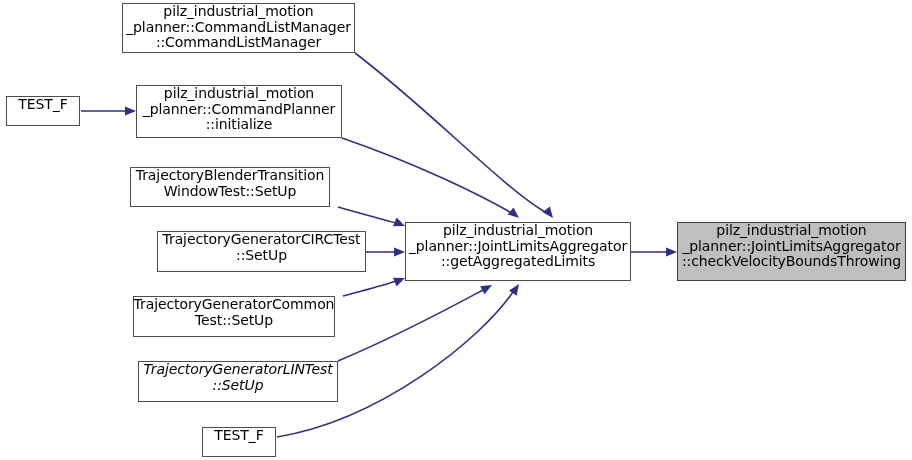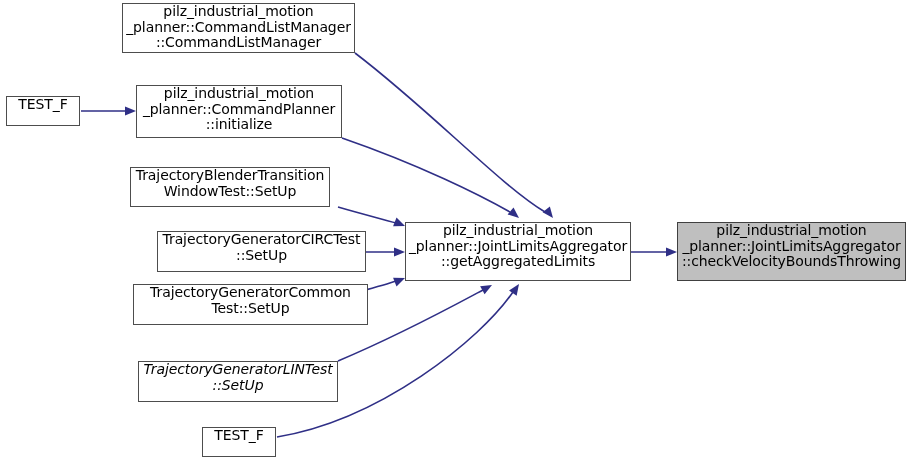--- a/index.html
+++ b/index.html
@@ -78,21 +78,21 @@
 _planner::CommandListManager
 ::CommandListManager</span></div>
       <div class="node" style="left: 6px; top: 96px; width: 74px; height: 30px;"><span class="node-label">TEST_F</span></div>
       <div class="node" style="left: 136px; top: 85px; width: 206px; height: 53px;"><span class="node-label">pilz_industrial_motion
 _planner::CommandPlanner
 ::initialize</span></div>
       <div class="node" style="left: 130px; top: 167px; width: 200px; height: 40px;"><span class="node-label">TrajectoryBlenderTransition
 WindowTest::SetUp</span></div>
       <div class="node" style="left: 133px; top: 231px; width: 209px; height: 41px; margin-left: 24px;"><span class="node-label">TrajectoryGeneratorCIRCTest
 ::SetUp</span></div>
-      <div class="node" style="left: 133px; top: 284px; width: 235px; height: 41px;"><span class="node-label">TrajectoryGeneratorCommon
+      <div class="node" style="left: 133px; top: 296px; width: 202px; height: 41px;"><span class="node-label">TrajectoryGeneratorCommon
 Test::SetUp</span></div>
       <div class="node" style="left: 138px; top: 361px; width: 200px; height: 41px; font-style: italic;"><span class="node-label">TrajectoryGeneratorLINTest
 ::SetUp</span></div>
       <div class="node" style="left: 202px; top: 427px; width: 74px; height: 30px;"><span class="node-label">TEST_F</span></div>
       <div class="node" style="left: 405px; top: 222px; width: 226px; height: 59px;"><span class="node-label">pilz_industrial_motion
 _planner::JointLimitsAggregator
 ::getAggregatedLimits</span></div>
       <div class="node highlight" style="left: 677px; top: 222px; width: 229px; height: 59px;"><span class="node-label">pilz_industrial_motion
 _planner::JointLimitsAggregator
 ::checkVelocityBoundsThrowing</span></div>

